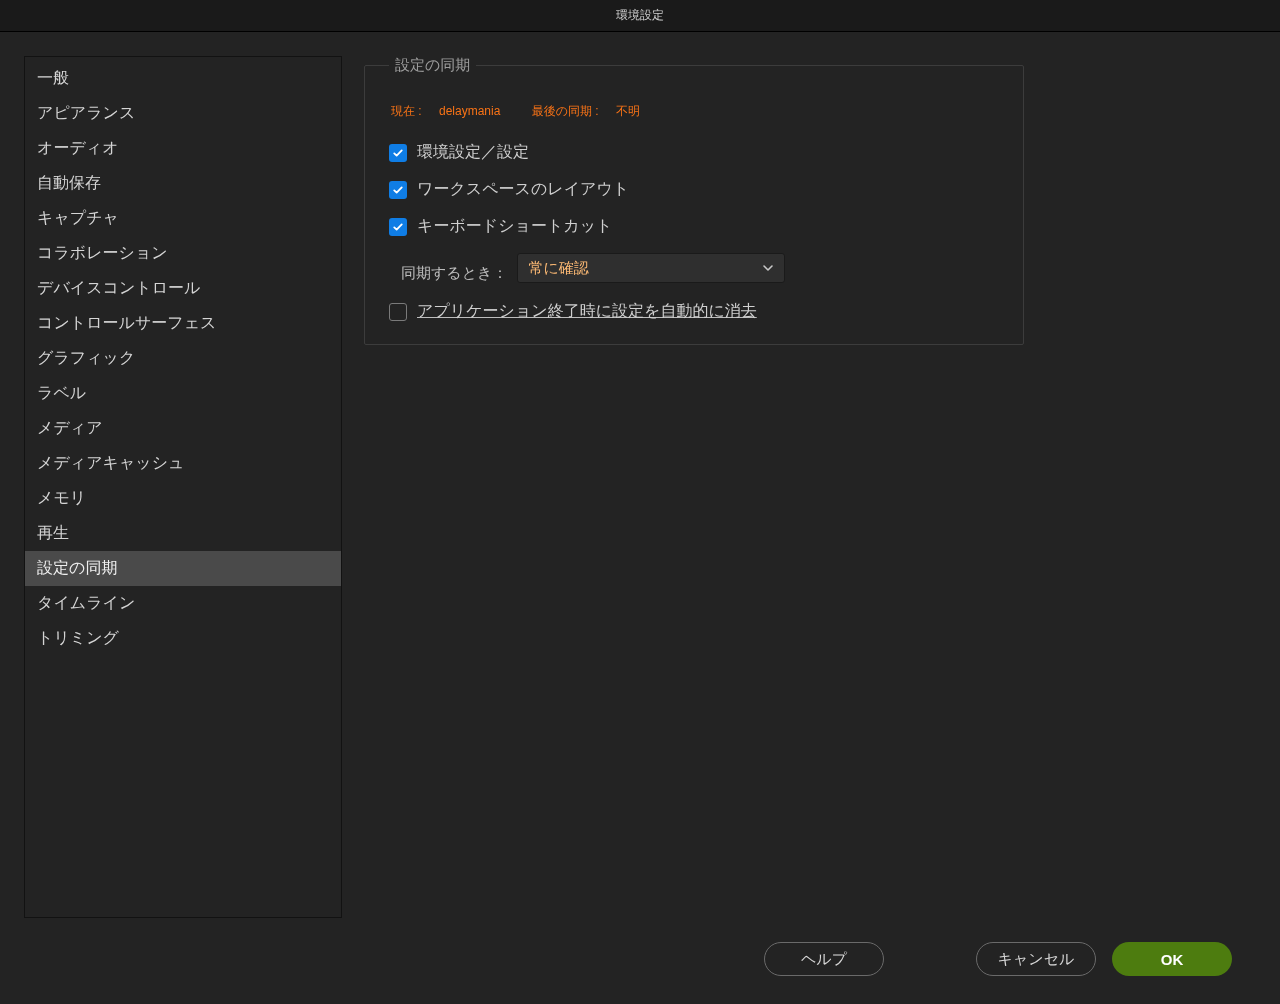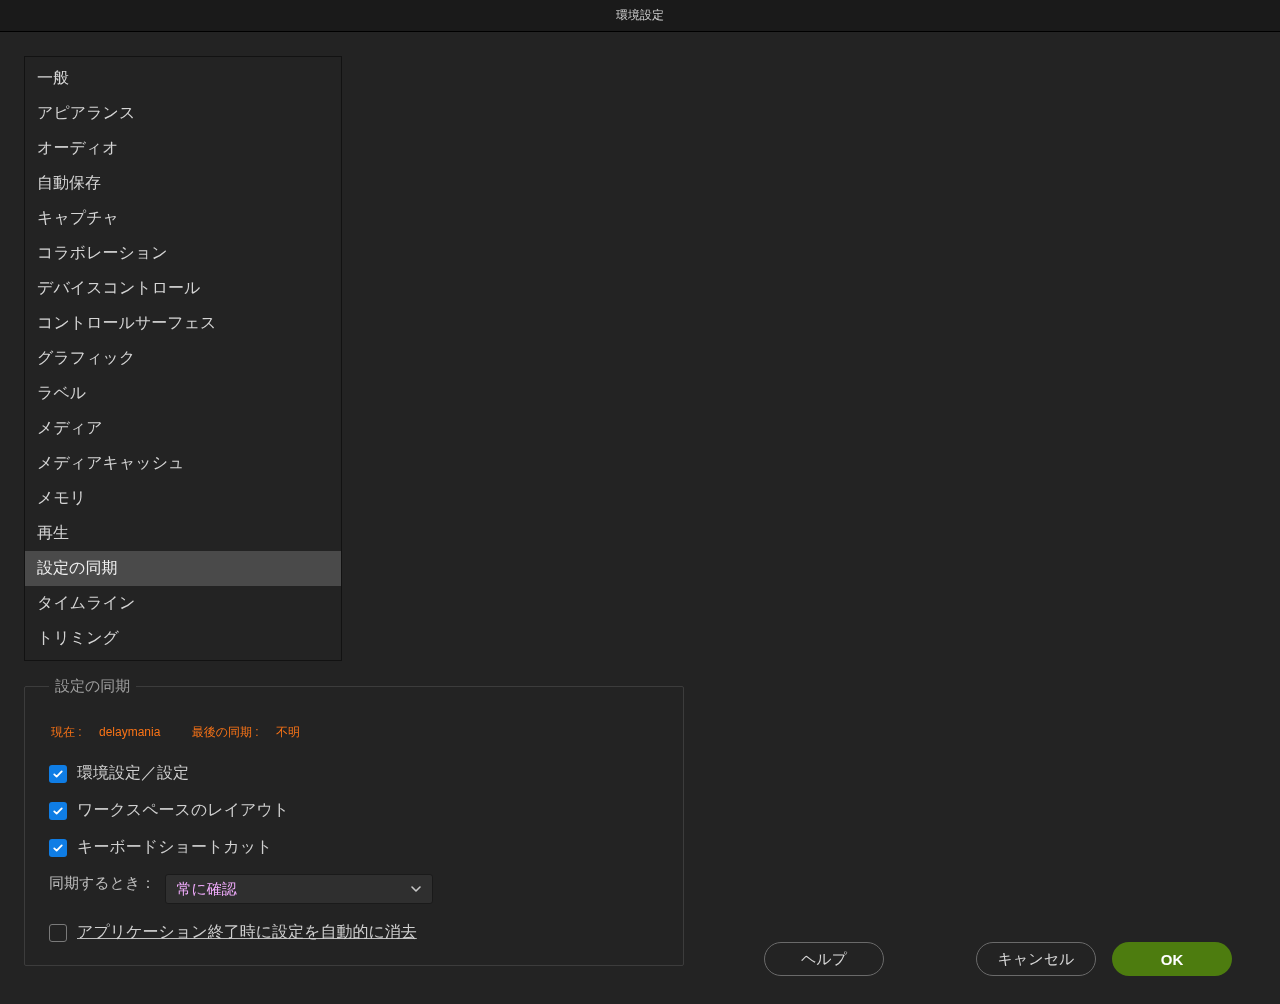--- a/index.html
+++ b/index.html
@@ -18,23 +18,22 @@
     display: flex;
     align-items: center;
     justify-content: center;
     border-bottom: 1px solid #000;
     font-size: 12px;
     color: #d0d0d0;
   }
   .content {
     display: flex;
     padding: 24px;
-    gap: 16px;
+    gap: 22px;
     height: calc(100% - 32px - 62px);
-    flex-direction: column;
   }
   .sidebar {
     width: 318px;
     border: 1px solid #121212;
     background: #232323;
     padding: 4px 0;
   }
   .sidebar-item {
     padding: 7px 12px;
     cursor: default;
@@ -86,39 +85,39 @@
   .checkbox.unchecked {
     border: 1.5px solid #7a7a7a;
   }
   .checkbox svg { width: 12px; height: 12px; }
   .check-label {
     color: #d0d0d0;
     font-size: 16px;
   }
   .select-row {
     display: flex;
-    align-items: flex-start;
+    align-items: flex-end;
     gap: 10px;
-    margin: 6px 0 18px 0;
+    margin: 6px 0 18px 12px;
   }
   .select-label {
     color: #bdbdbd;
     font-size: 15px;
   }
   .select {
     width: 268px;
     height: 30px;
     background: #2f2f2f;
     border: 1px solid #1a1a1a;
     border-radius: 3px;
     display: flex;
     align-items: center;
     justify-content: space-between;
     padding: 0 10px;
-    color: #f0abfc;
+    color: #fdba74;
     font-size: 15px;
   }
   .select svg { width: 12px; height: 12px; }
   .footer {
     position: absolute;
     bottom: 0;
     left: 0;
     right: 0;
     height: 62px;
     display: flex;

